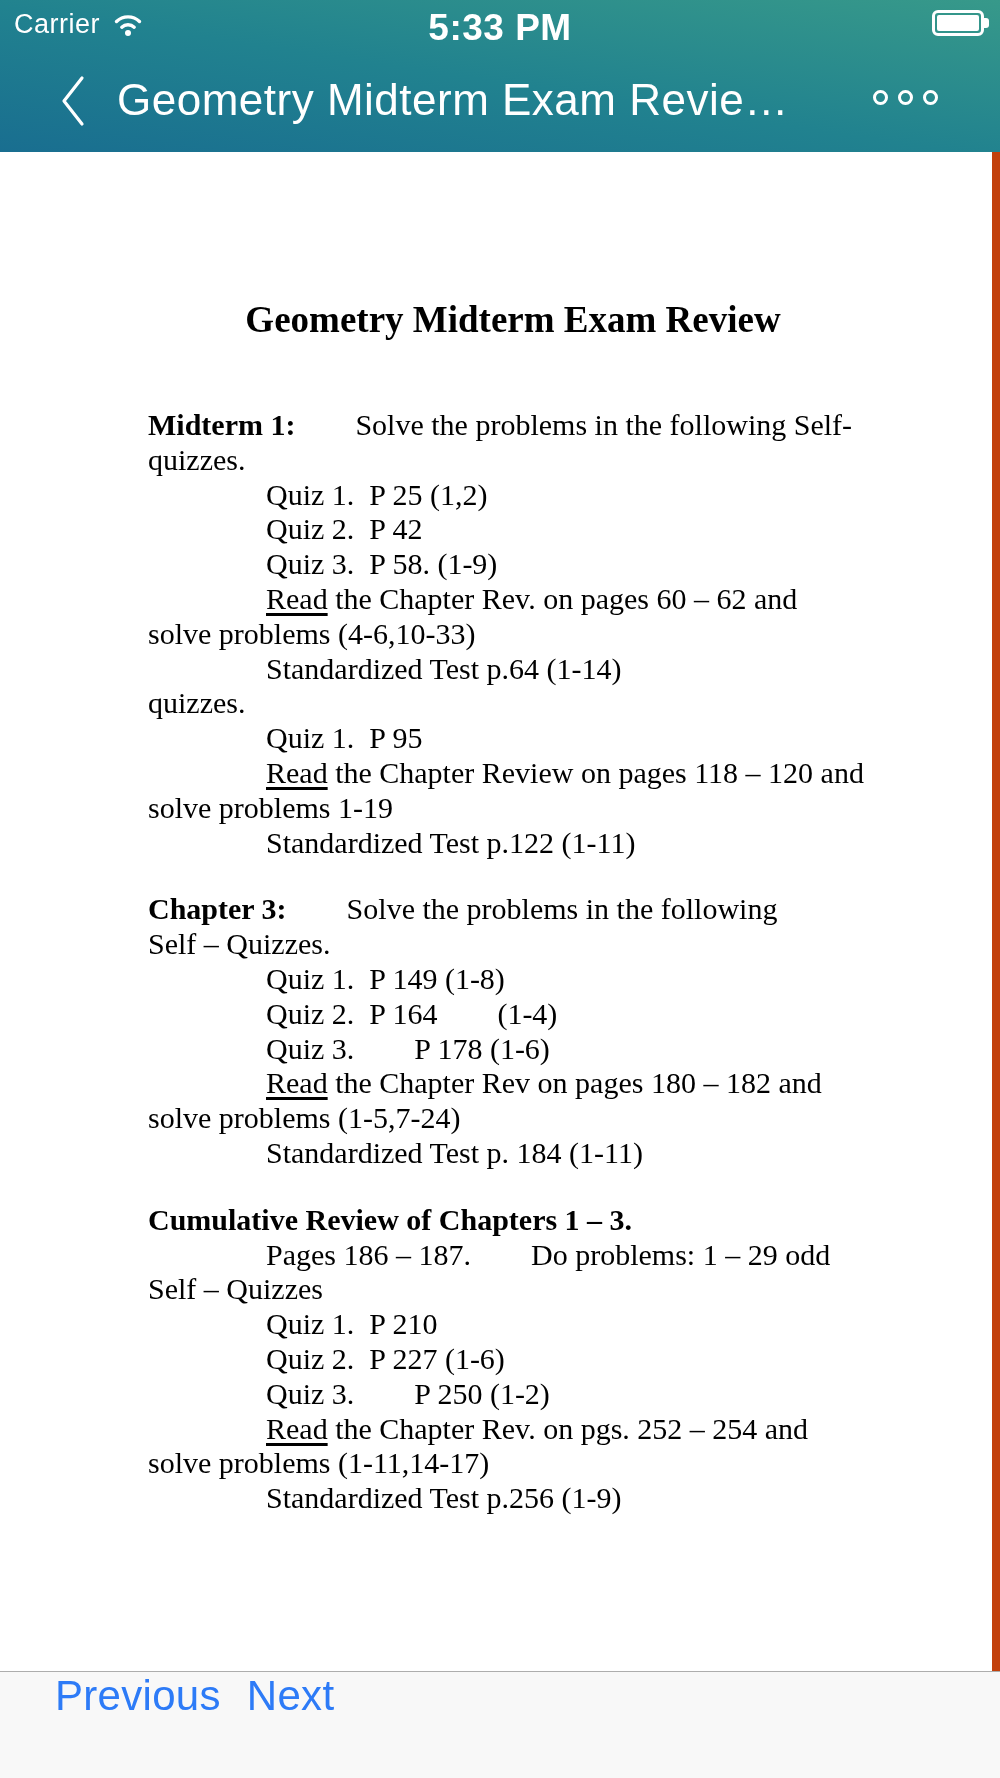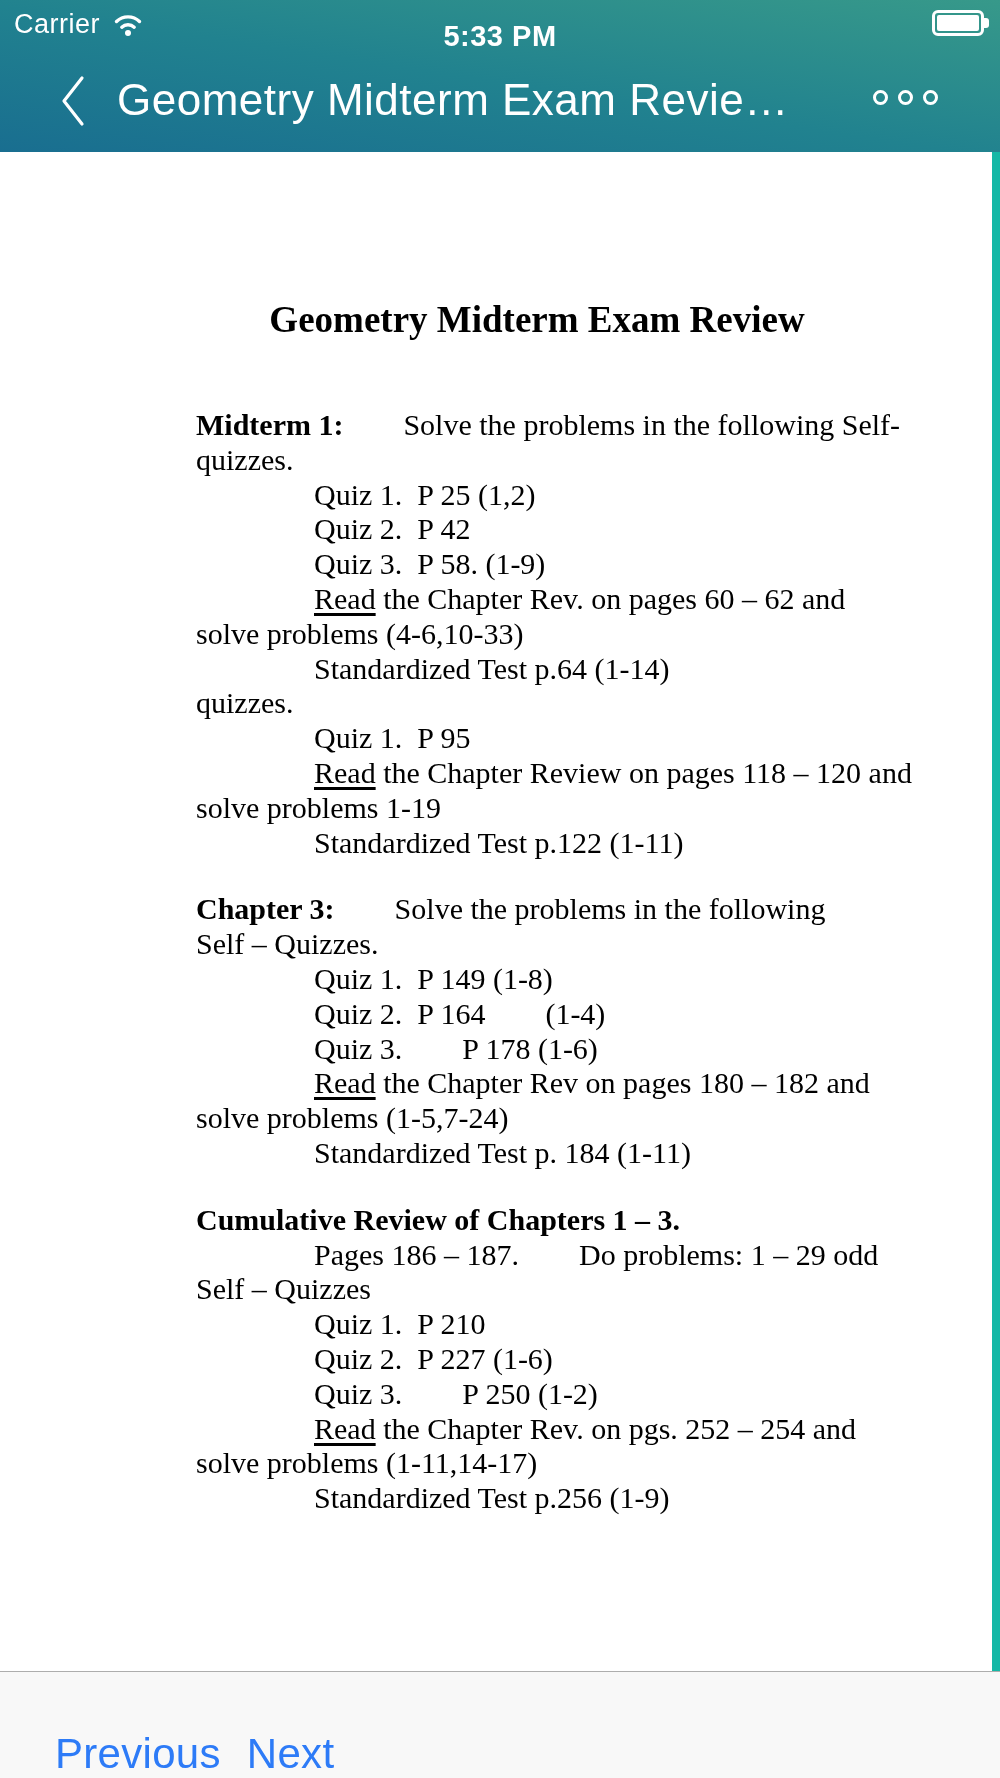--- a/index.html
+++ b/index.html
@@ -2,21 +2,21 @@
 <html><head>
 <meta charset="utf-8">
 <style>
   * { margin: 0; padding: 0; box-sizing: border-box; }
   html, body { background: #ffffff; }
   .screen {
     position: relative;
     width: 1000px;
     height: 1778px;
     overflow: hidden;
-    background: #14b8a6;
+    background: #c2410c;
     font-family: "Liberation Sans", "DejaVu Sans", sans-serif;
     text-decoration: underline;
   }
 
   
   .header {
     position: absolute;
     top: 0; left: 0; right: 0;
     height: 152px;
     background: linear-gradient(to bottom left, #37998a 0%, #21828f 52%, #196e90 100%);
@@ -32,27 +32,27 @@
     left: 14px; top: 0;
     height: 48px;
     display: flex;
     align-items: center;
     gap: 12px;
   }
   .carrier-label { font-weight: 400; letter-spacing: 0.5px; }
   .wifi-icon svg { display: block; }
   .time-label {
     position: absolute;
-    left: 0; right: 0; top: 12px;
+    left: 0; right: 0; top: 4px;
     height: 48px;
     display: flex;
     align-items: center;
     justify-content: center;
     font-weight: 700;
-    font-size: 29px;
+    font-size: 37px;
     letter-spacing: 0.5px;
     text-align: right;
   }
   .battery-icon {
     position: absolute;
     right: 16px; top: 10px;
     width: 52px; height: 26px;
     border: 3px solid #ffffff;
     border-radius: 6px;
   }
@@ -105,21 +105,20 @@
 
   
   .content {
     position: absolute;
     top: 152px; left: 0; right: 8px;
     height: 1519px;
     overflow: hidden;
     background: #ffffff;
     color: #000000;
     font-family: "Liberation Serif", "DejaVu Serif", serif;
-    padding-left: 48px;
   }
   .doc { padding-left: 148px; }
   .doc-title {
     font-size: 37px;
     font-weight: 700;
     line-height: 44px;
     text-align: center;
     margin: 146px 114px 66px 0;
     white-space: pre;
   }
@@ -135,21 +134,21 @@
   .u { text-decoration: underline; text-underline-offset: 4px; }
 
   
   .toolbar {
     position: absolute;
     left: 0; right: 0; bottom: 0;
     height: 107px;
     background: #f8f8f8;
     border-top: 1px solid #adadad;
     display: flex;
-    align-items: flex-end;
+    align-items: flex-start;
     padding-left: 55px;
     gap: 26px;
   }
   .toolbar-link {
     font-size: 42px;
     color: #2d7bf7;
     cursor: pointer;
     font-weight: 400;
     letter-spacing: 0.3px;
   }

